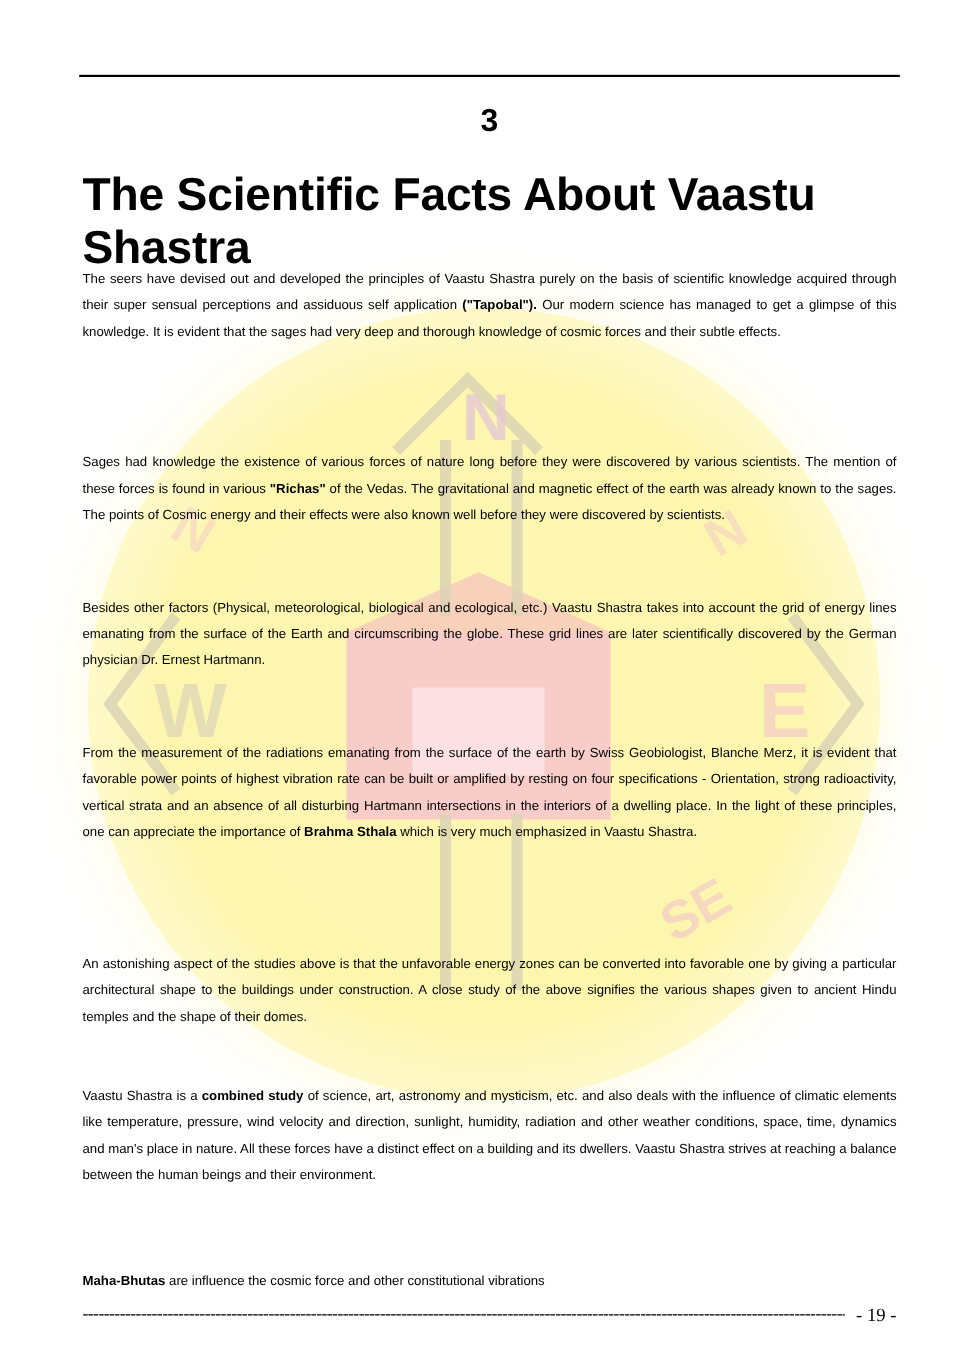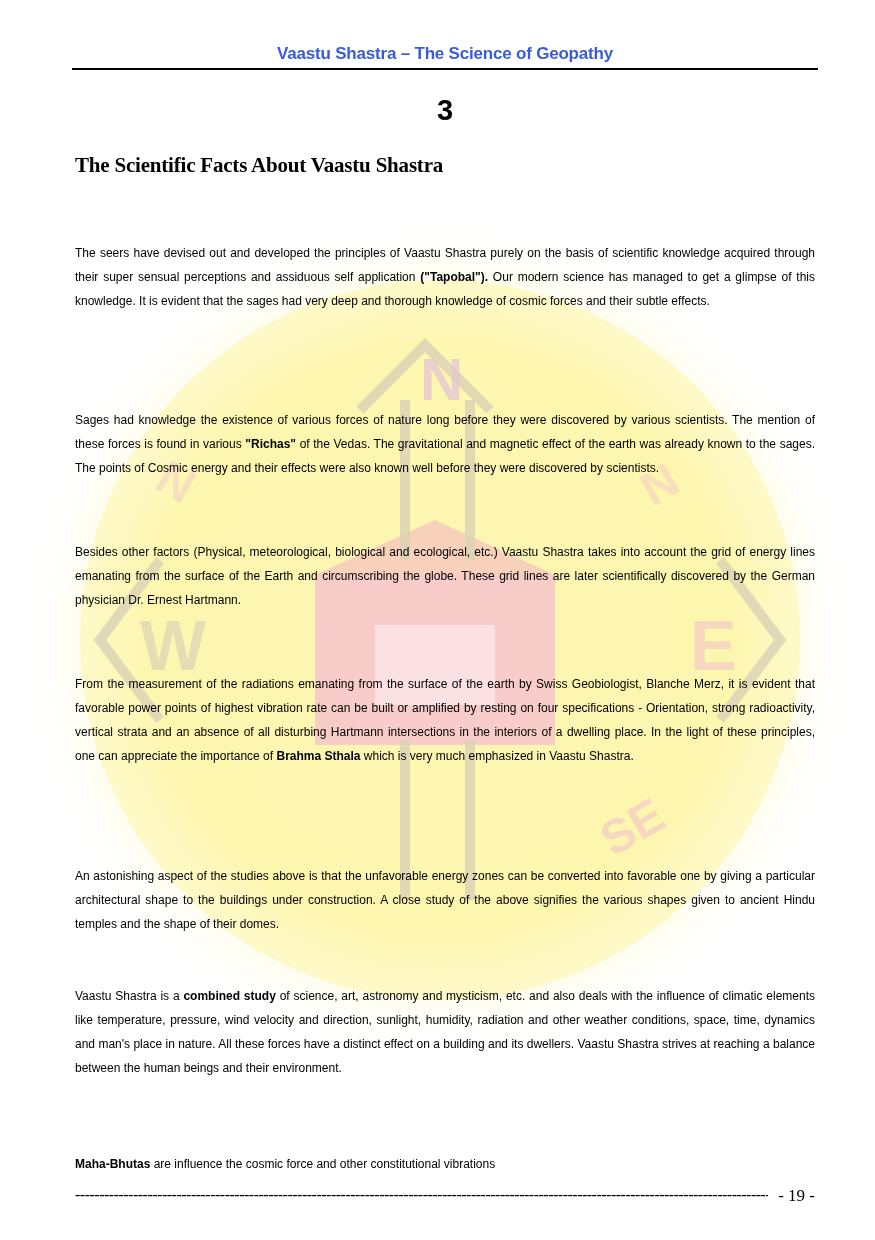--- a/index.html
+++ b/index.html
@@ -12,21 +12,21 @@
   .running-header {
     position: absolute; left: 72px; top: 44px; width: 746px; text-align: center;
     color: #3a5bd9; font-weight: bold; font-size: 17px; letter-spacing: -0.2px;
   }
   .header-rule { position: absolute; left: 72px; top: 68px; width: 746px; height: 0; border-top: 2px solid #000; }
   .chapter-number {
     position: absolute; left: 72px; top: 94px; width: 746px; text-align: center;
     font-weight: bold; font-size: 29px;
   }
   .chapter-title {
-    position: absolute; left: 75px; top: 153px; font-weight: bold; font-size: 21px; letter-spacing: -0.2px; font-family: Liberation Serif, serif;
+    position: absolute; left: 75px; top: 153px; font-weight: bold; font-size: 42px; letter-spacing: -0.2px;
   }
   .body-text {
     position: absolute; left: 75px; width: 740px; font-size: 12px; line-height: 24px;
     text-align: justify; margin: 0;
   }
   .body-text b { font-weight: bold; }
   .footer-line {
     position: absolute; left: 75px; top: 1186px; width: 740px; font-size: 16px;
     font-family: "Liberation Serif", serif; white-space: nowrap; overflow: hidden; display: flex;
   }
@@ -62,21 +62,20 @@
   </g>
   <text x="420" y="400" font-family="Liberation Sans, sans-serif" font-size="60" font-weight="bold" fill="#e6c8d2" opacity="0.8">N</text>
   <text x="140" y="670" font-family="Liberation Sans, sans-serif" font-size="70" font-weight="bold" fill="#ddd6b8" opacity="0.75">W</text>
   <text x="690" y="670" font-family="Liberation Sans, sans-serif" font-size="70" font-weight="bold" fill="#f2c5cc" opacity="0.6">E</text>
   <text x="600" y="850" font-family="Liberation Sans, sans-serif" font-size="48" font-weight="bold" fill="#f2c5cc" opacity="0.6" transform="rotate(-30 620 830)">SE</text>
   <text x="160" y="500" font-family="Liberation Sans, sans-serif" font-size="48" font-weight="bold" fill="#f2c5cc" opacity="0.45" transform="rotate(30 180 480)">N</text>
   <text x="640" y="500" font-family="Liberation Sans, sans-serif" font-size="48" font-weight="bold" fill="#f2c5cc" opacity="0.45" transform="rotate(-30 660 480)">N</text>
 </svg>
 
 <div class="page">
-  <div class="running-header">Vaastu Shastra – The Science of Geopathy</div>
   <div class="header-rule"></div>
 
   <div class="chapter-number">3</div>
   <div class="chapter-title">The Scientific Facts About Vaastu Shastra</div>
 
   <p class="body-text" style="top:241px"><span>The seers have devised out and developed the principles of Vaastu Shastra purely on the basis of scientific knowledge acquired through their super sensual perceptions and assiduous self application </span><b>("Tapobal").</b><span> Our modern science has managed to get a glimpse of this knowledge. It is evident that the sages had very deep and thorough knowledge of cosmic forces and their subtle effects.</span></p>
 
   <p class="body-text" style="top:408px"><span>Sages had knowledge the existence of various forces of nature long before they were discovered by various scientists. The mention of these forces is found in various </span><b>"Richas"</b><span> of the Vedas. The gravitational and magnetic effect of the earth was already known to the sages. The points of Cosmic energy and their effects were also known well before they were discovered by scientists.</span></p>
 
   <p class="body-text" style="top:540px"><span>Besides other factors (Physical, meteorological, biological and ecological, etc.) Vaastu Shastra takes into account the grid of energy lines emanating from the surface of the Earth and circumscribing the globe. These grid lines are later scientifically discovered by the German physician Dr. Ernest Hartmann.</span></p>

